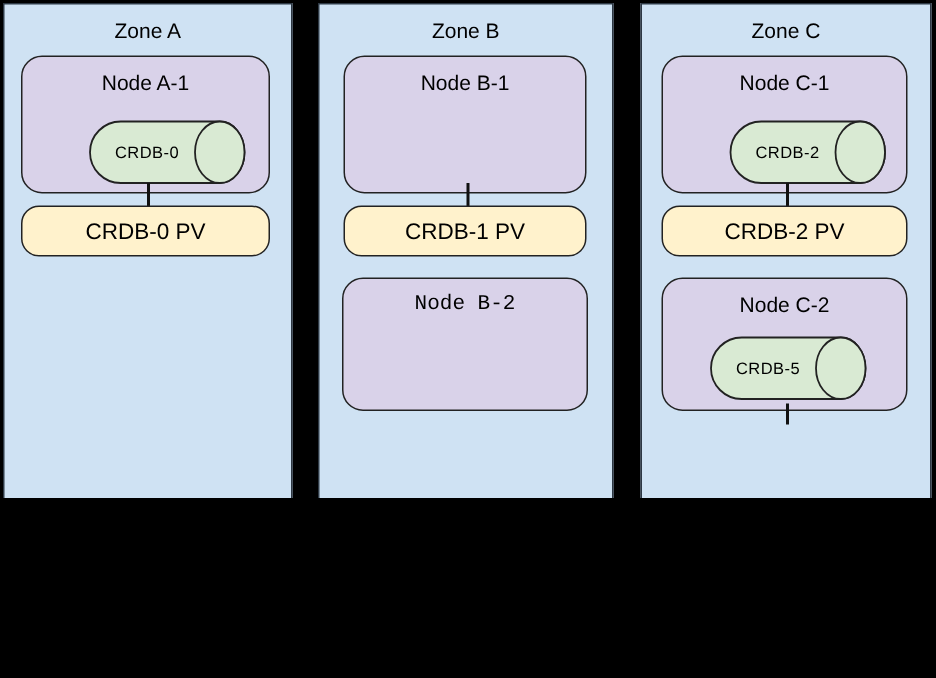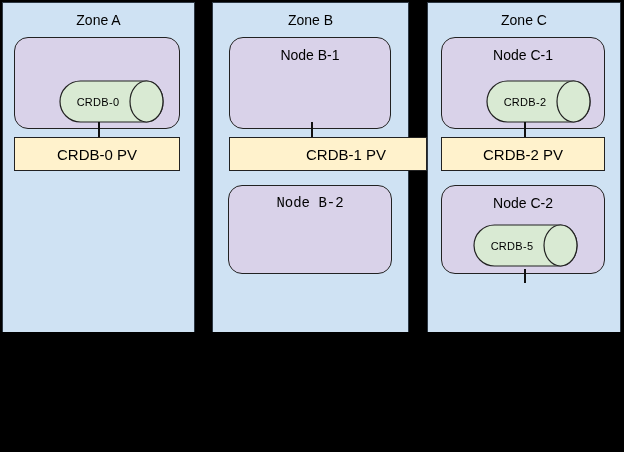--- a/index.html
+++ b/index.html
@@ -46,37 +46,38 @@
     text-align:center; font-size:11px; letter-spacing:0.3px;
   }
   .connector { position:absolute; width:2px; background:#111; }
   .conn-1 { top:119px; height:16px; }
   .zone-a .conn-1 { left:95px; }
   .zone-b .conn-1 { left:98px; }
   .zone-c .conn-1 { left:96px; }
   .conn-2 { top:266px; height:14px; left:96px; }
   .pv {
     position:absolute; background:#fff2cc; border:1px solid #222;
-    border-radius:0; display:flex; align-items:center; justify-content:center;
+    border-radius:12px; display:flex; align-items:center; justify-content:center;
     font-size:15px;
   }
   .pv-1 { top:134px; height:32px; }
   .zone-a .pv-1 { left:11px; width:164px; }
-  .zone-b .pv-1 { left:16px; width:160px;padding-left:36px; }
+  .zone-b .pv-1 { left:16px; width:160px; }
   .zone-c .pv-1 { left:13px; width:162px; }
   .pv-2 { top:279px; height:32px; left:13px; width:162px; }
 </style>
 </head>
 <body>
 
 <div class="stage">
 
   <div class="zone zone-a">
     <div class="zone-title">Zone A</div>
     <div class="node n1">
+      <div class="node-title">Node A-1</div>
       <div class="cyl cyl-1">
         <svg viewBox="0 0 106 43" width="106" height="43">
           <path class="cyl-shape" d="M 21.5 1 L 87.5 1 A 16.5 20.5 0 0 1 87.5 42 L 21.5 42 A 20.5 20.5 0 0 1 21.5 1 Z"></path>
           <ellipse class="cyl-shape" cx="87.5" cy="21.5" rx="16.5" ry="20.5"></ellipse>
         </svg>
         <span class="cyl-label">CRDB-0</span>
       </div>
     </div>
     <div class="connector conn-1"></div>
     <div class="pv pv-1">

